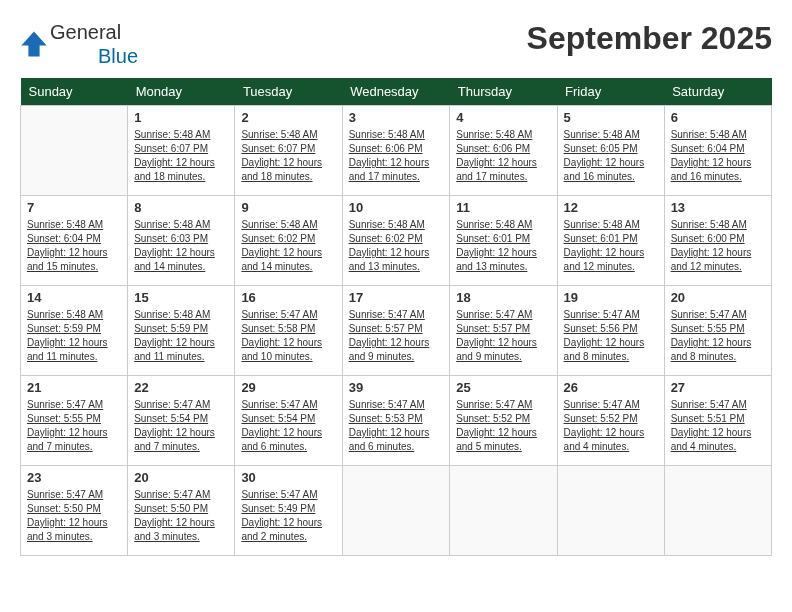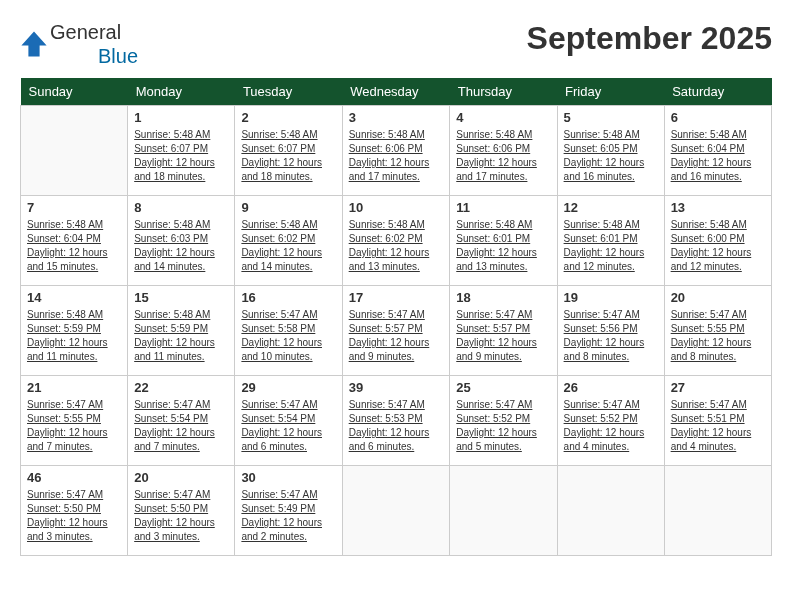--- a/index.html
+++ b/index.html
@@ -305,21 +305,21 @@
         <td>
           <div class="day-number">27</div>
           <div class="day-info" style="white-space: pre-line;">Sunrise: 5:47 AM
 Sunset: 5:51 PM
 Daylight: 12 hours
 and 4 minutes.</div>
         </td>
       </tr>
       <tr>
         <td>
-          <div class="day-number">46</div>
+          <div class="day-number">23</div>
           <div class="day-info" style="white-space: pre-line;">Sunrise: 5:47 AM
 Sunset: 5:50 PM
 Daylight: 12 hours
 and 3 minutes.</div>
         </td>
         <td>
           <div class="day-number">20</div>
           <div class="day-info" style="white-space: pre-line;">Sunrise: 5:47 AM
 Sunset: 5:50 PM
 Daylight: 12 hours

